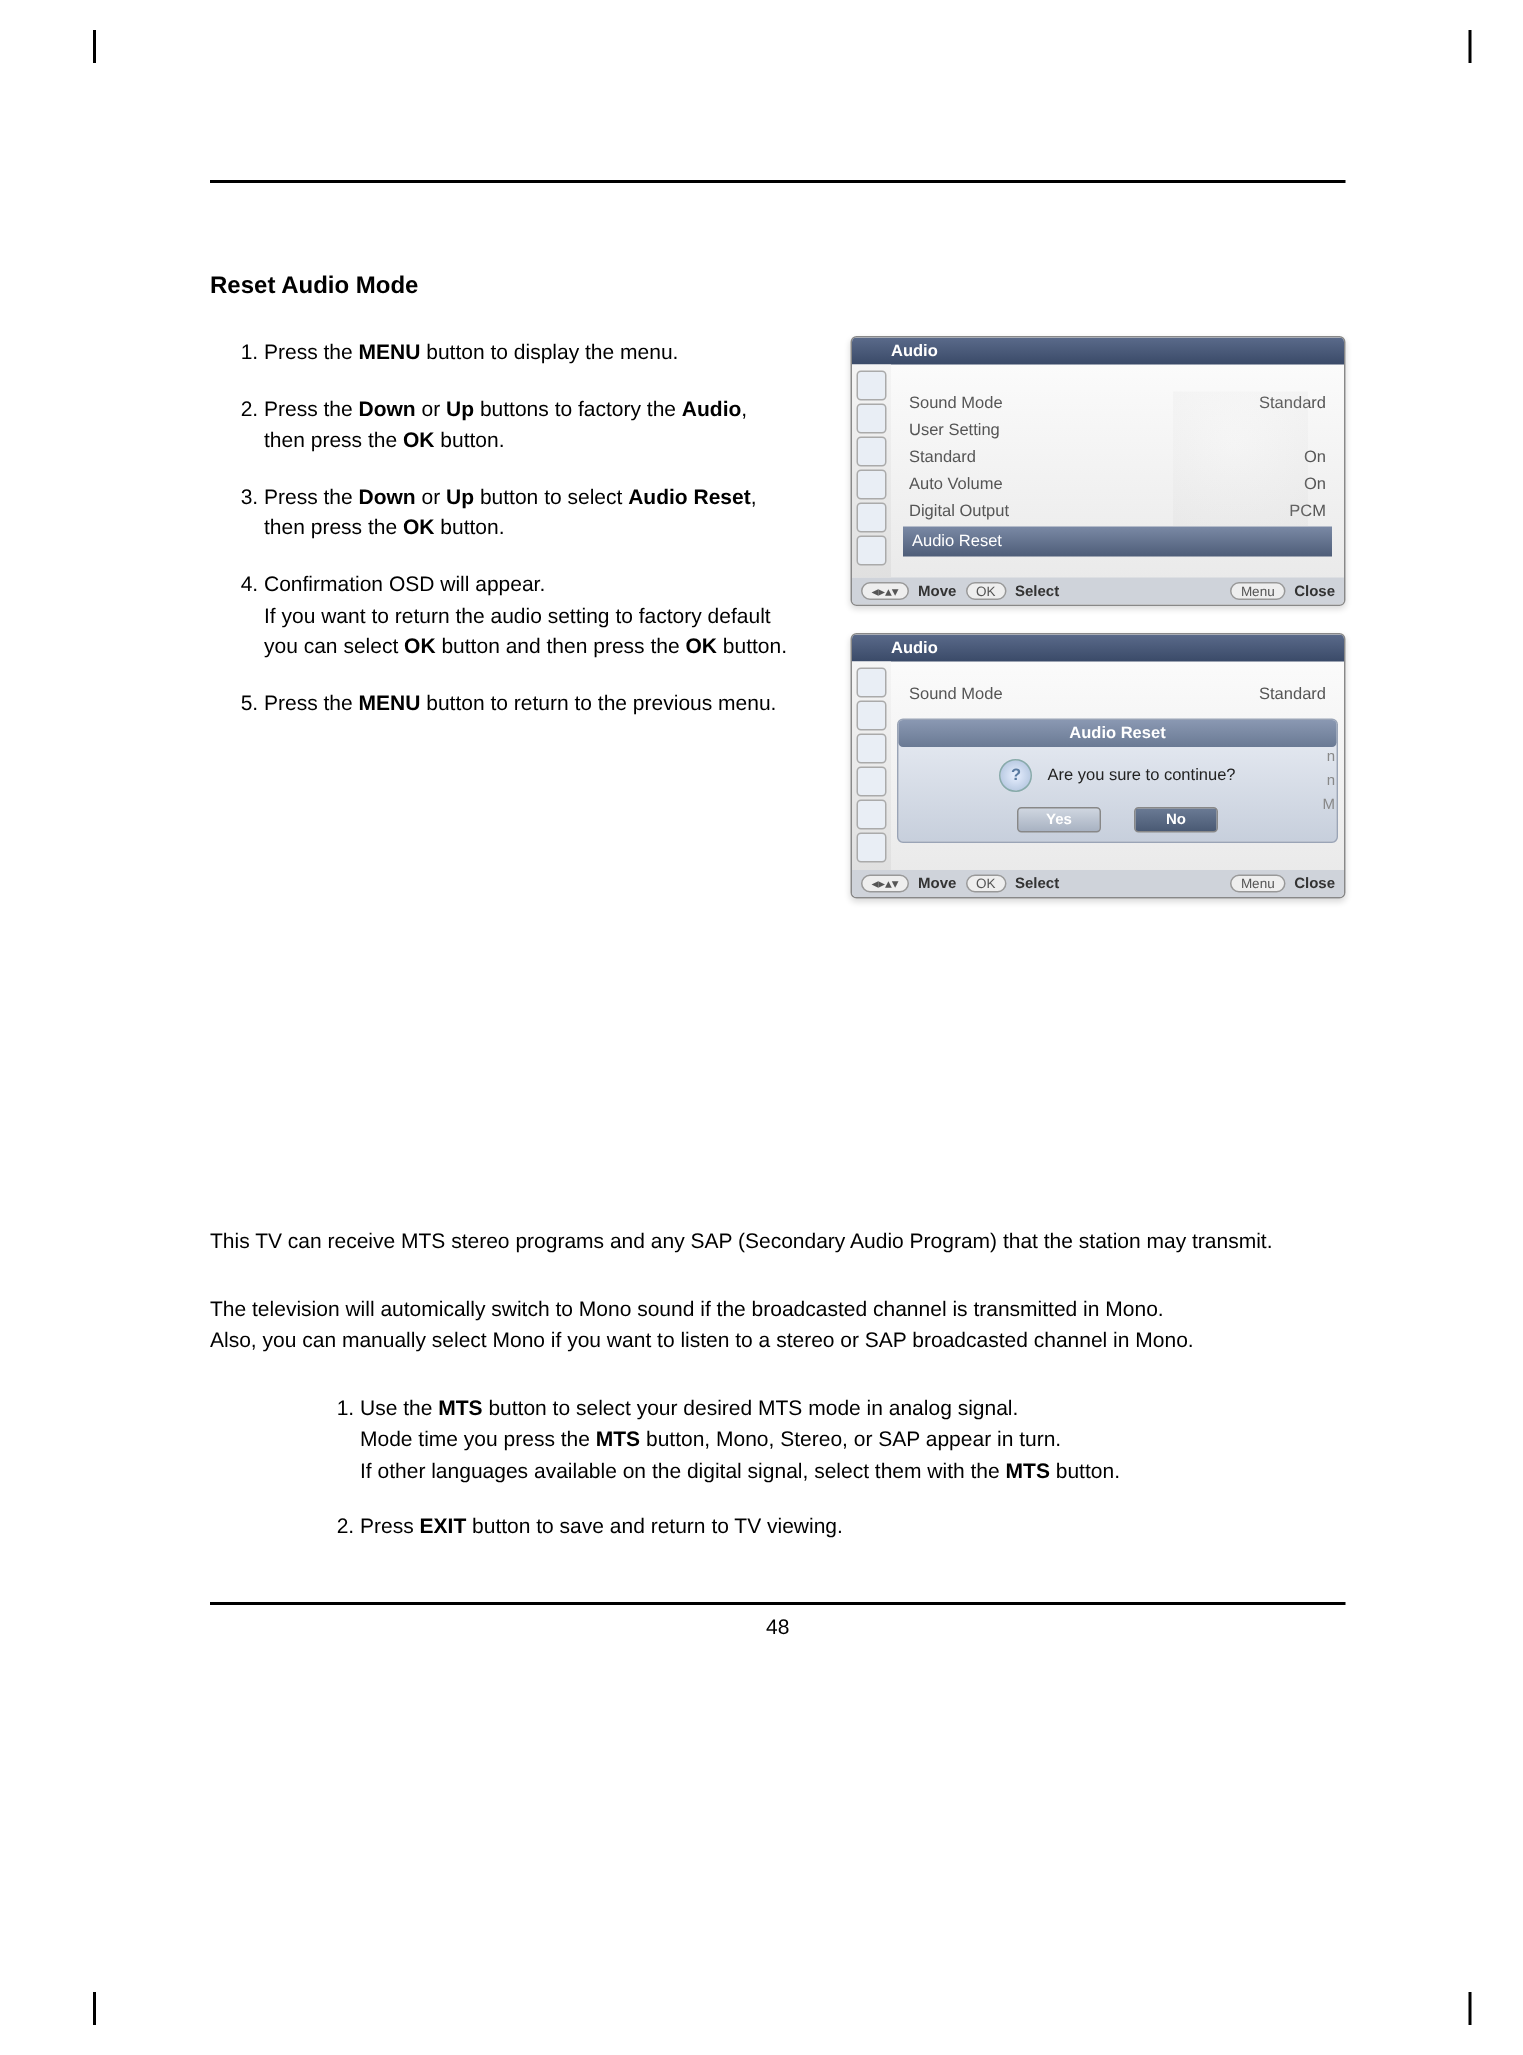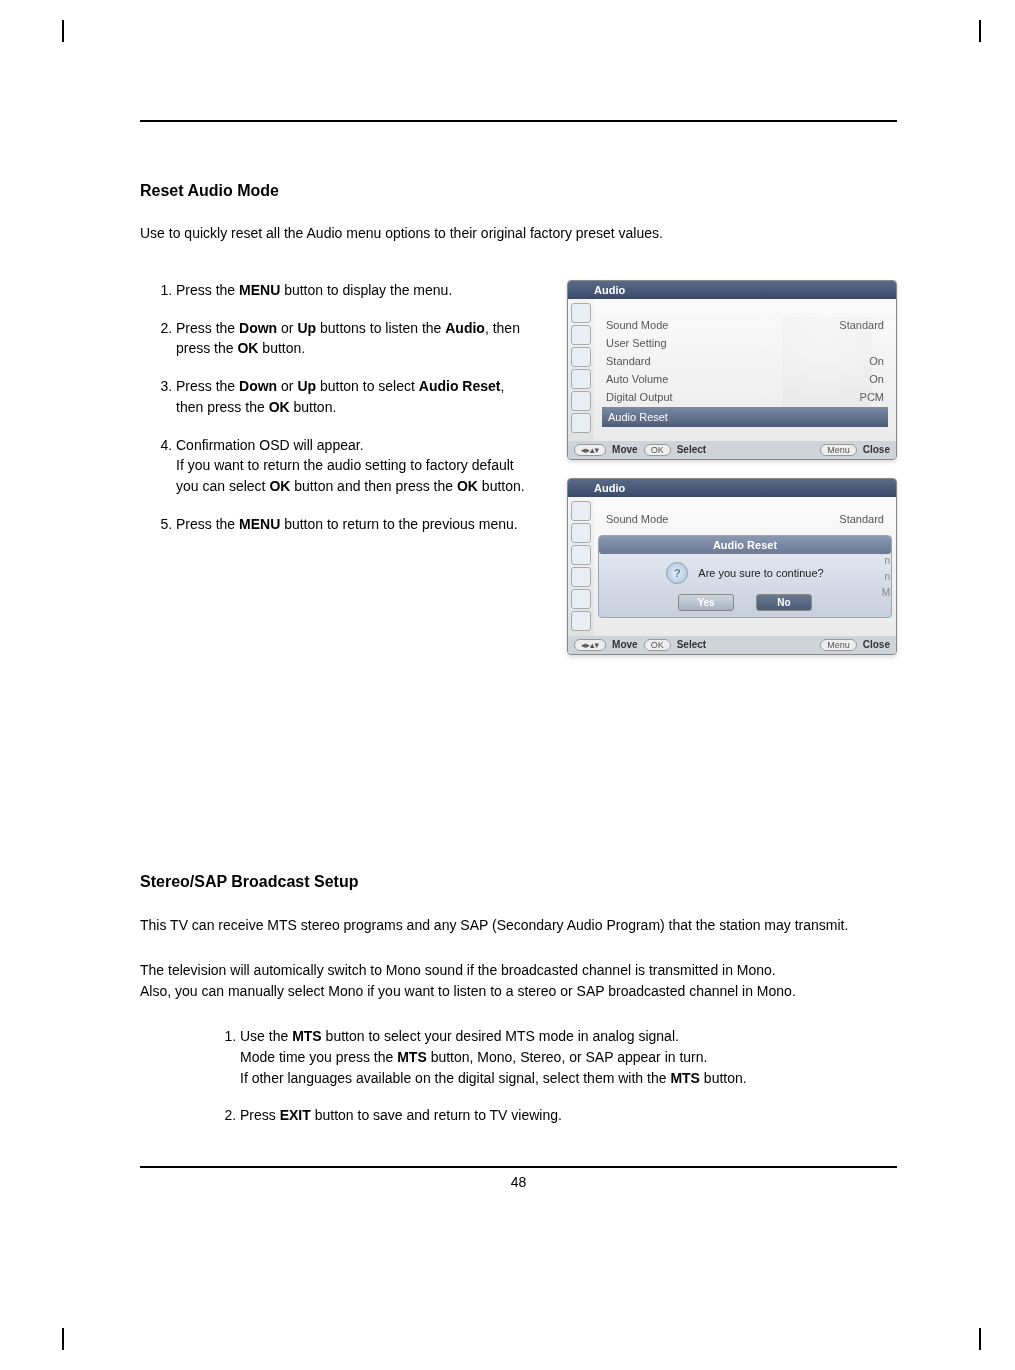--- a/index.html
+++ b/index.html
@@ -142,30 +142,29 @@
 
 <div class="page">
   <div class="crop-mark cm-tl"></div>
   <div class="crop-mark cm-tr"></div>
   <div class="crop-mark cm-bl"></div>
   <div class="crop-mark cm-br"></div>
 
   <hr class="hr-heavy">
 
   <h2 class="title">Reset Audio Mode</h2>
-  <p class="intro">Use to quickly reset all the Audio menu options to their original factory preset values.</p>
 
   <div class="two-col">
     <div class="col-left">
       <ol class="steps">
         <li>
           <span>Press the </span><b>MENU</b><span> button to display the menu.</span>
         </li>
         <li>
-          <span>Press the </span><b>Down</b><span>  or  </span><b>Up</b><span> buttons to listen the </span><b>Audio</b><span>, then press the </span><b>OK</b><span> button.</span>
+          <span>Press the </span><b>Down</b><span>  or  </span><b>Up</b><span> buttons to factory the </span><b>Audio</b><span>, then press the </span><b>OK</b><span> button.</span>
         </li>
         <li>
           <span>Press the </span><b>Down</b><span>  or  </span><b>Up</b><span> button to select </span><b>Audio Reset</b><span>, then press the </span><b>OK</b><span> button.</span>
         </li>
         <li>
           <span>Confirmation OSD will appear.</span><br>
           <span>If you want to return the audio setting to factory default you can select </span><b>OK</b><span> button and then press the </span><b>OK</b><span> button.</span>
         </li>
         <li>
           <span>Press the </span><b>MENU</b><span> button to return to the previous menu.</span>
@@ -271,21 +270,20 @@
           <span class="pill">Menu</span>
           <strong>Close</strong>
         </div>
       </div>
 
     </div>
   </div>
 
   <div style="height:120px;"></div>
 
-  <h2 class="title">Stereo/SAP Broadcast Setup</h2>
   <p class="section2-intro">This TV can receive MTS stereo programs and any SAP (Secondary Audio Program) that the station may transmit.</p>
   <p class="section2-intro">
     <span>The television will automically switch to Mono sound if the broadcasted channel is transmitted in Mono.</span><br>
     <span>Also, you can manually select Mono if you want to listen to a stereo or SAP broadcasted channel in Mono.</span>
   </p>
 
   <ol class="steps2">
     <li>
       <span>Use the </span><b>MTS</b><span> button to select your desired MTS mode in analog signal.</span><br>
       <span>Mode time you press the </span><b>MTS</b><span> button, Mono, Stereo, or SAP appear in turn.</span><br>

